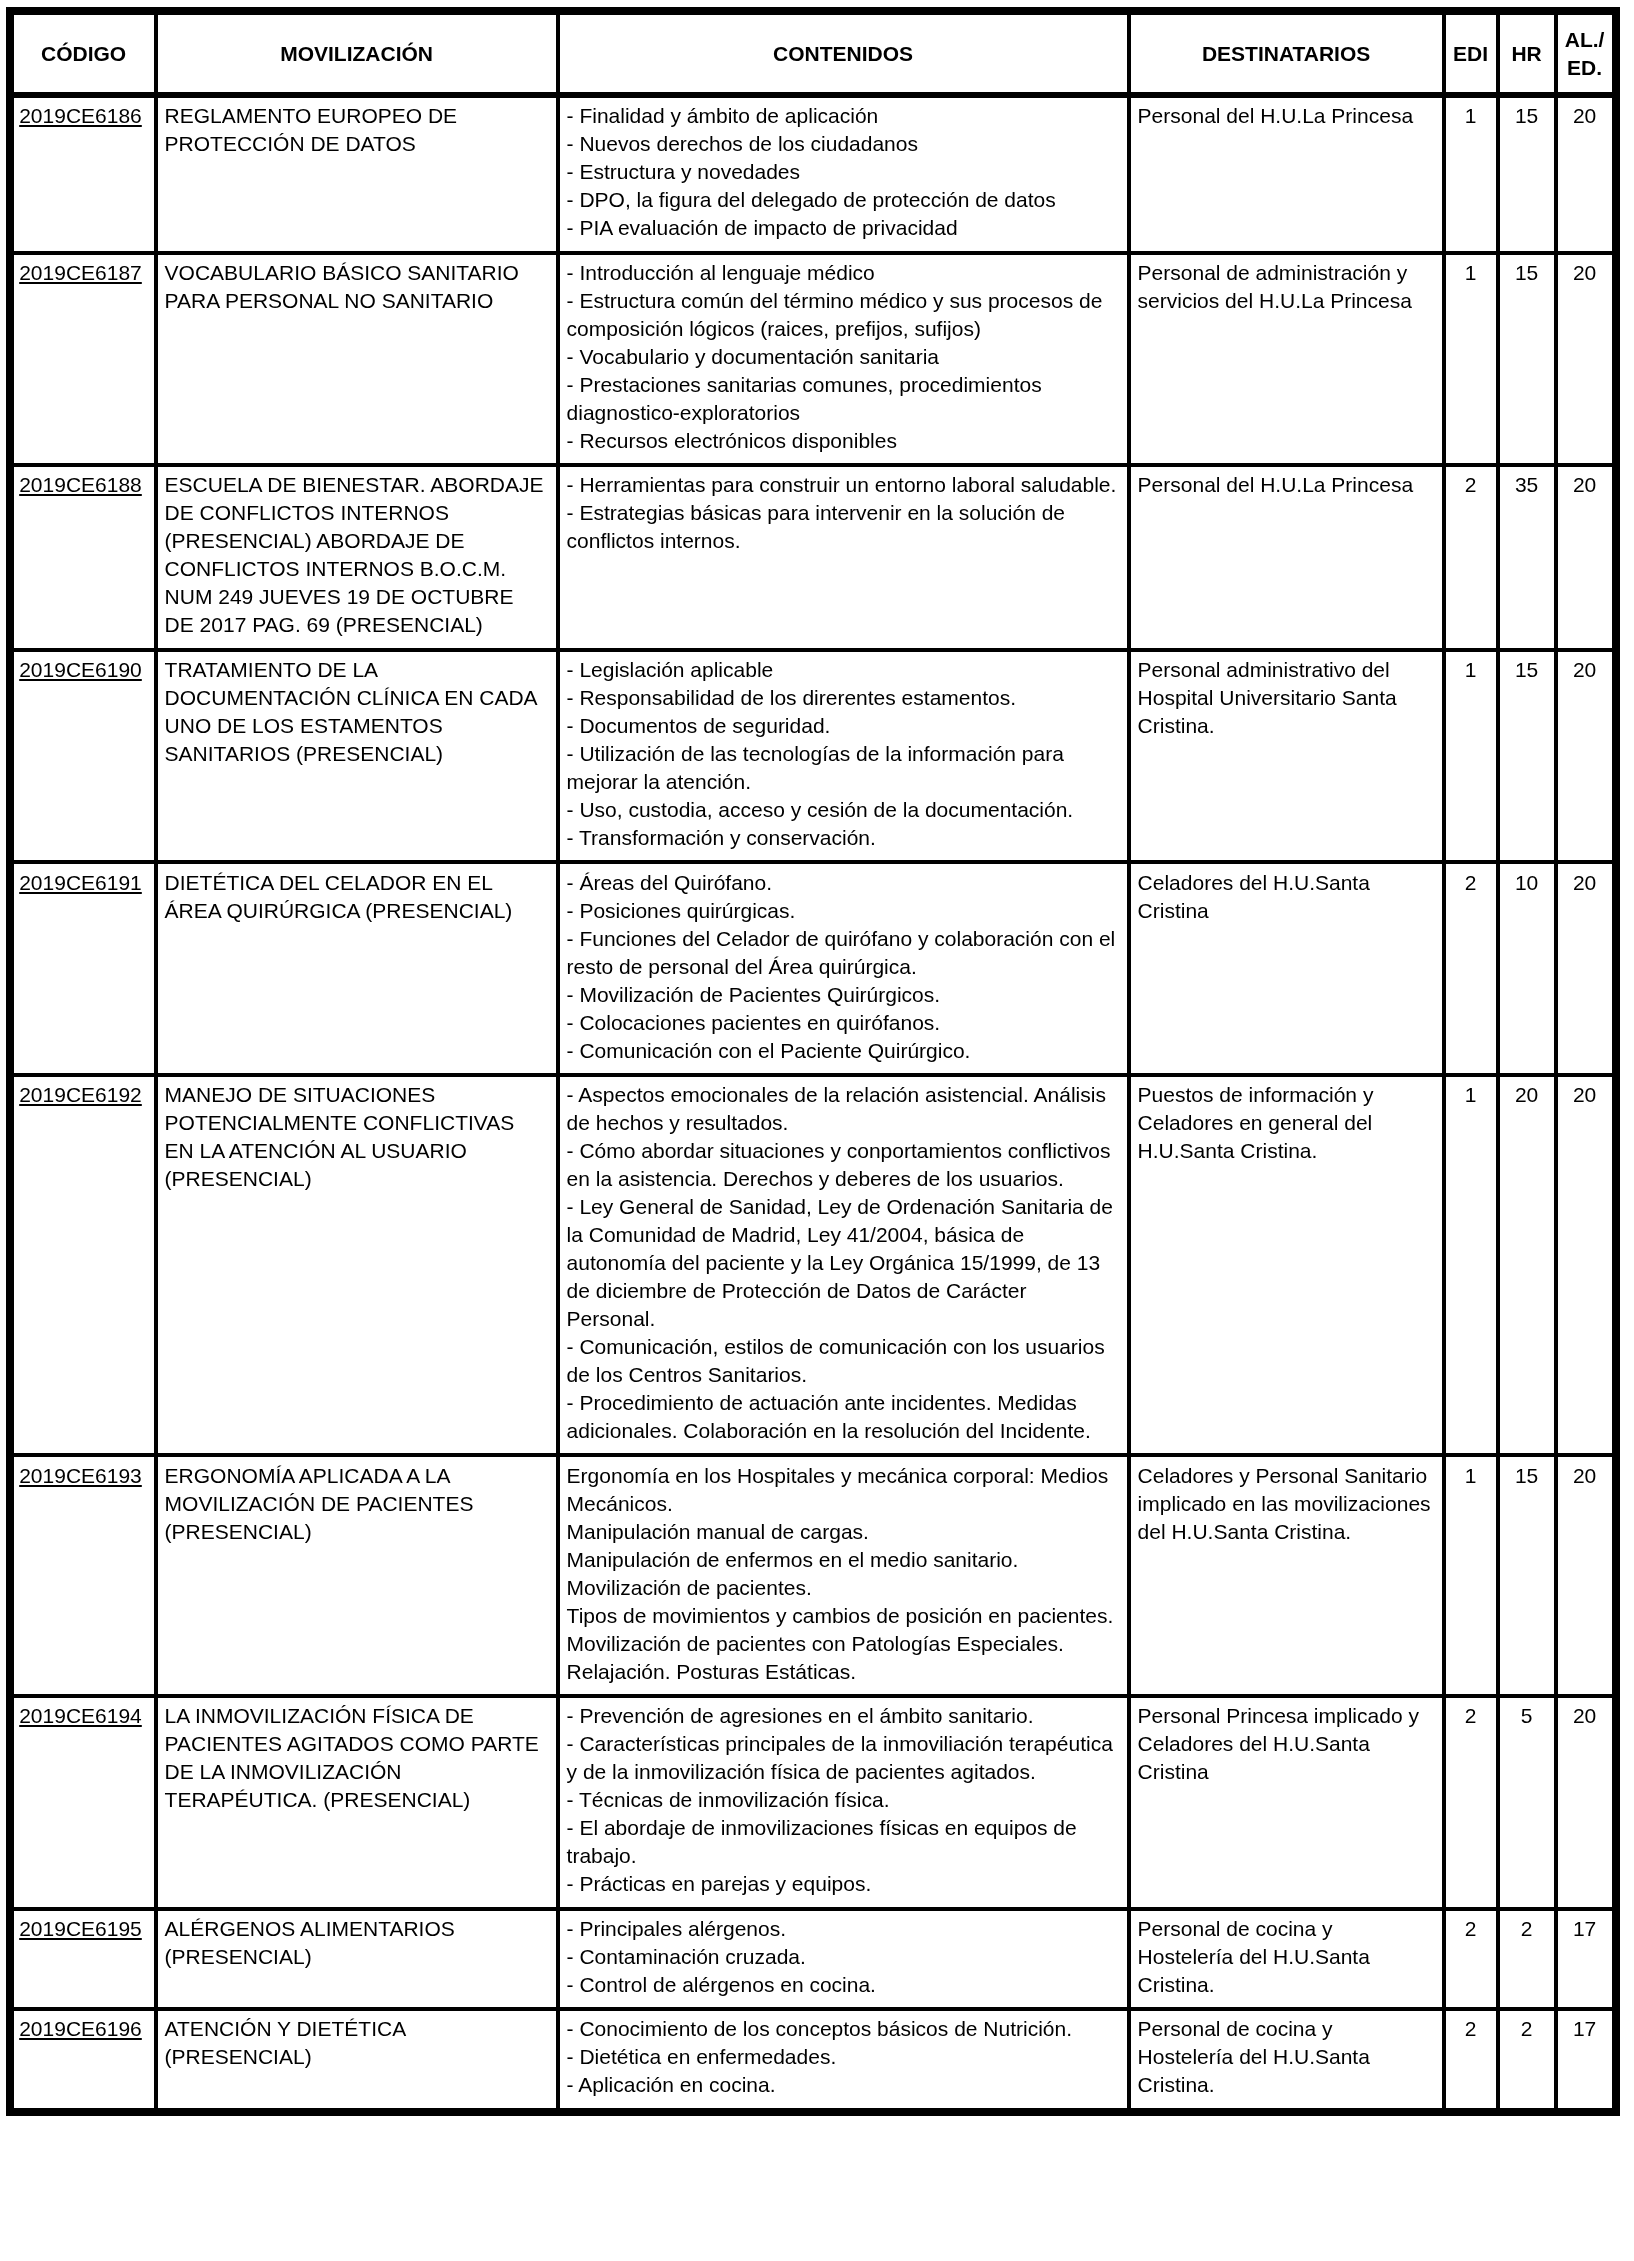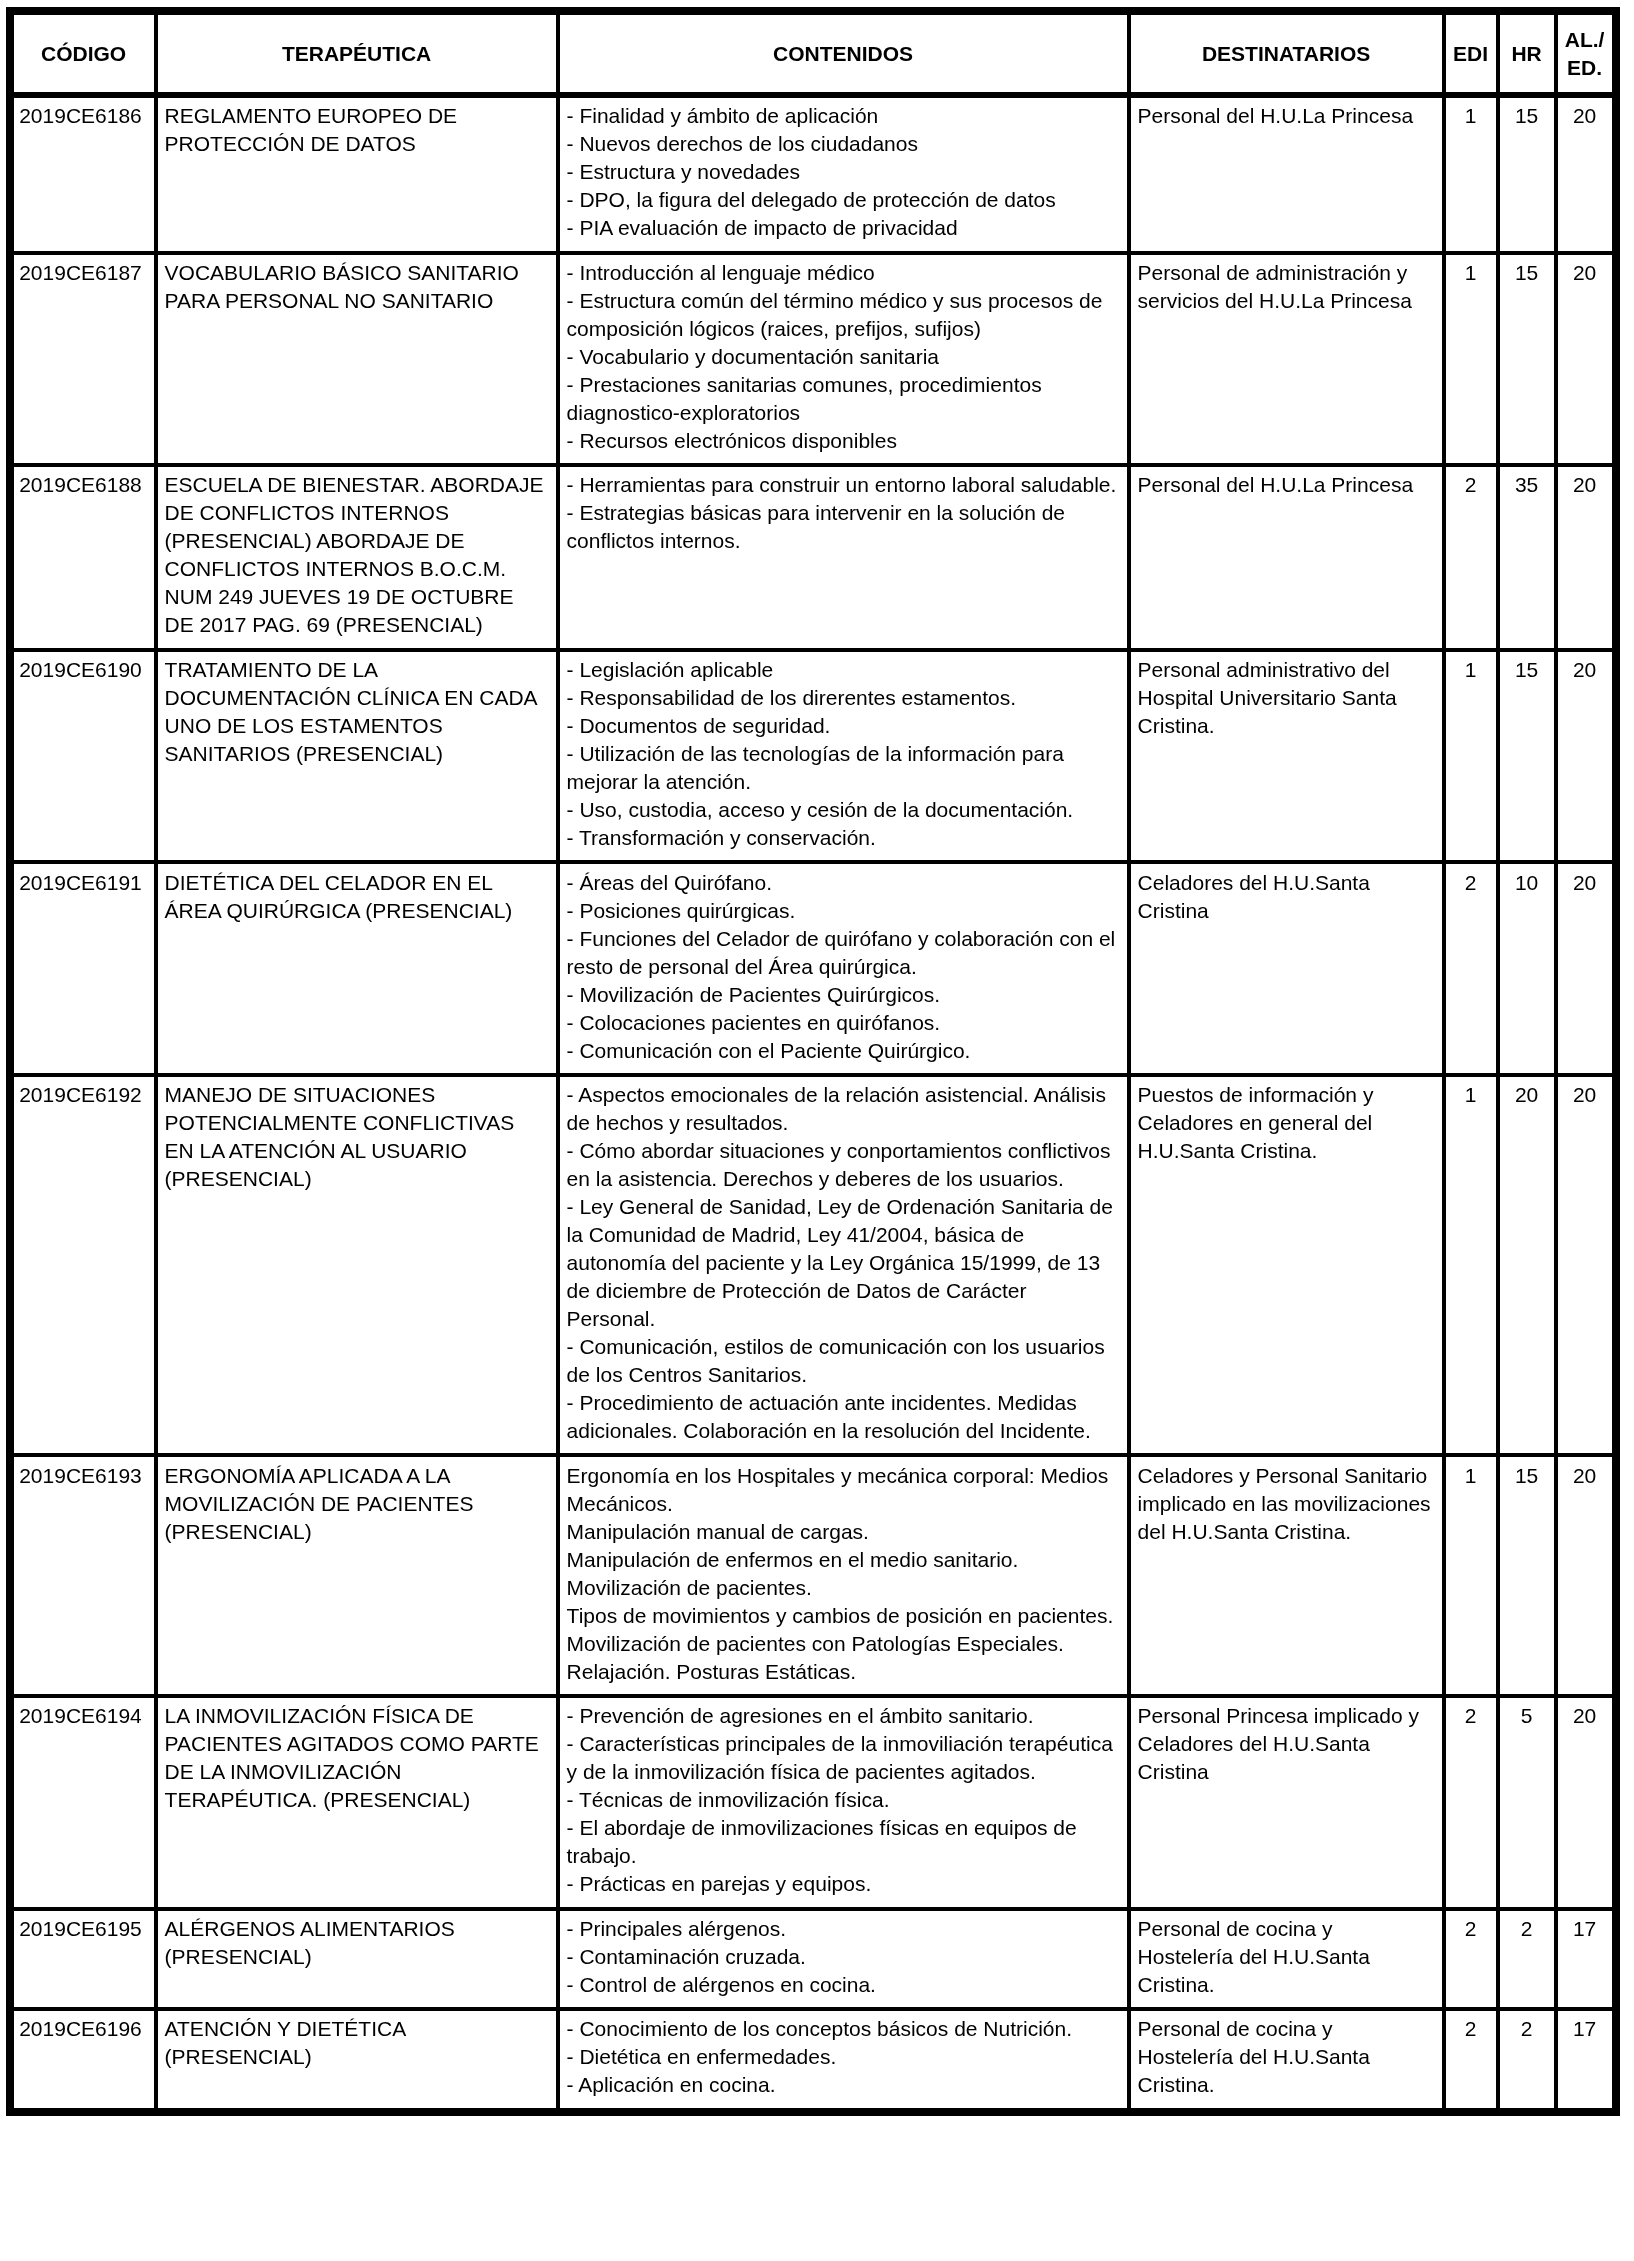--- a/index.html
+++ b/index.html
@@ -43,20 +43,21 @@
   }
   tbody td {
     vertical-align: top;
     text-align: left;
     padding: 4.2px 8.4px 8.4px 7px;
   }
   td.c-code {
     white-space: nowrap;
     padding-left: 5.6px;
     padding-right: 1.4px;
+    text-decoration: underline;
   }
   td.c-name,
   td.c-cont,
   td.c-dest {
     white-space: pre-line;
   }
   td.c-num {
     text-align: center;
     padding-left: 1.4px;
     padding-right: 1.4px;
@@ -77,21 +78,21 @@
     <col style="width:402px">
     <col style="width:571px">
     <col style="width:315px">
     <col style="width:54px">
     <col style="width:58px">
     <col style="width:60px">
   </colgroup>
   <thead>
     <tr>
       <th>CÓDIGO</th>
-      <th>TERAPÉUTICA</th>
+      <th>MOVILIZACIÓN</th>
       <th>CONTENIDOS</th>
       <th>DESTINATARIOS</th>
       <th>EDI</th>
       <th>HR</th>
       <th>AL./
 ED.</th>
     </tr>
   </thead>
   <tbody>
 

